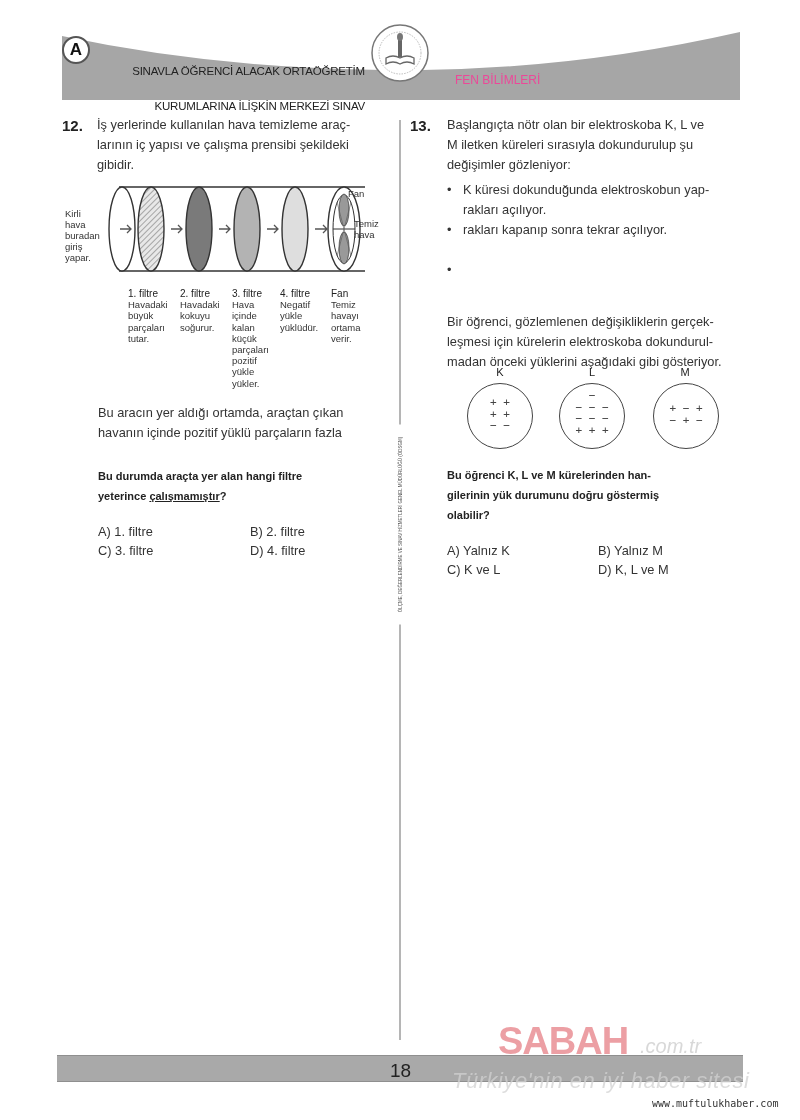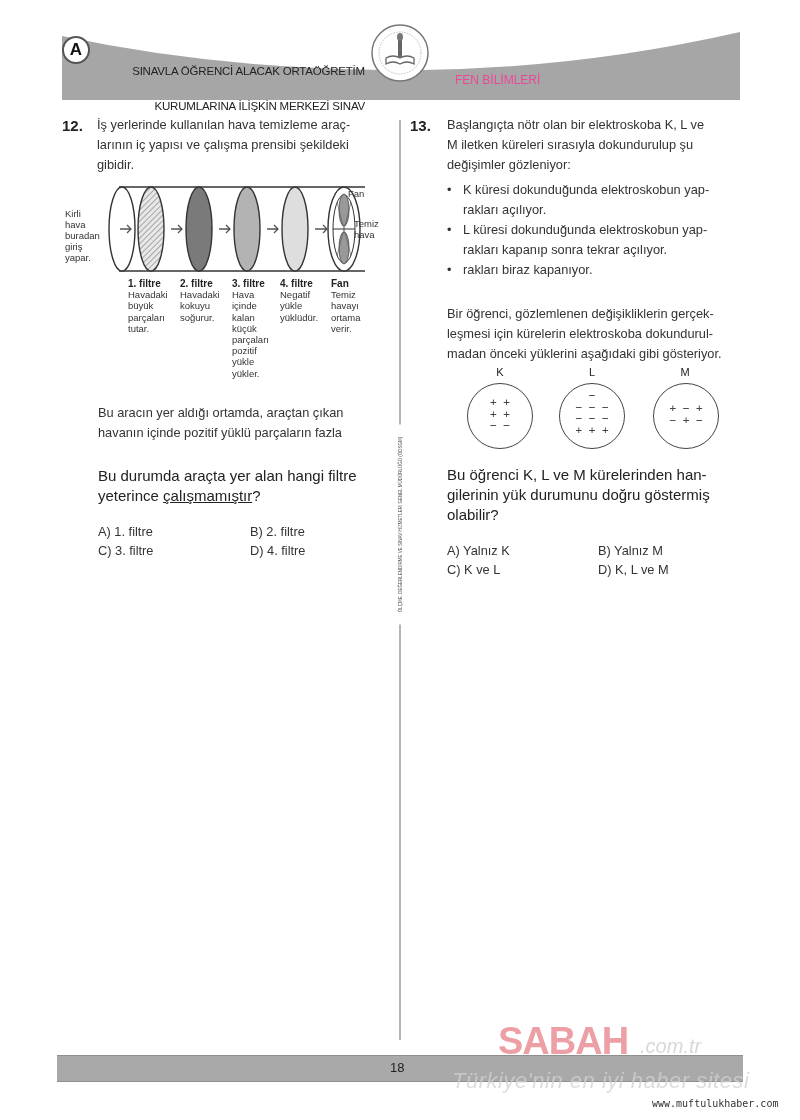--- a/index.html
+++ b/index.html
@@ -16,47 +16,47 @@
   .hdr-subject { left:455px; top:73px; font-size:12px; font-weight:normal; color:#ec4899; }
   .logo { left:370px; top:22px; width:60px; height:62px; }
 
   
   .col-divider { left:399px; top:120px; width:2px; height:920px; background:#b5b5b5; }
   .vertical-label { left:300px; top:520px; width:200px; transform:rotate(-90deg); transform-origin:center;
                     font-size:4.5px; color:#555; text-align:center; white-space:nowrap; background:#fff; padding:2px 0; }
 
   .qnum { font-size:15px; font-weight:bold; color:#222; }
   .body-text { font-size:12.8px; line-height:20px; color:#333; }
-  .bold-text { font-size:15px; line-height:20px; font-weight:normal; color:#222; }
+  .bold-text { font-size:11px; line-height:20px; font-weight:bold; color:#222; }
 
   
   .q12-num { left:62px; top:117px; }
   .q12-stem { left:97px; top:115px; width:285px; }
   .diagram { left:65px; top:182px; width:330px; height:100px; }
   .side-label { font-size:9.5px; line-height:11px; color:#333; }
   .filter-col { top:278px; font-size:9.5px; line-height:11.2px; color:#333; width:52px; }
-  .filter-col .ttl { font-weight:bold; font-size:10px; color:#222; }
+  .filter-col .ttl { font-weight:normal; font-size:10px; color:#222;margin-top:10px; }
   .q12-para { left:98px; top:403px; width:290px; }
   .q12-ask { left:98px; top:466px; width:290px; }
   .underline { text-decoration:underline; }
   .opt { font-size:12.8px; line-height:19px; color:#333; }
 
   
   .q13-num { left:410px; top:117px; }
   .q13-stem { left:447px; top:115px; width:300px; }
   .bullet { font-size:12.8px; line-height:20px; color:#333; width:285px; }
   .bullet .dot { position:absolute; left:-16px; top:0; }
   .sphere-lbl { font-size:11px; color:#222; text-align:center; width:20px; }
   .sphere { width:64px; height:64px; border:1.6px solid #444; border-radius:50%; }
   .charges { font-family:"DejaVu Sans Mono", monospace; font-size:11px; line-height:11.5px; color:#444;
              text-align:center; width:64px; }
 
   
   .footer-bar { left:57px; top:1055px; width:686px; height:25px; background:#a9a9a9; border-top:1px solid #8f8f8f; border-bottom:1px solid #8f8f8f; }
-  .page-num { left:390px; top:1060px; font-size:13px; color:#222; }
+  .page-num { left:390px; top:1060px; font-size:19px; color:#222; }
   .wm-logo { left:498px; top:1020px; font-size:38px; font-weight:bold; color:rgba(220,80,90,0.55); letter-spacing:-1px; }
   .wm-domain { left:640px; top:1035px; font-size:20px; font-style:italic; color:rgba(200,200,200,0.7); }
   .wm-slogan { left:452px; top:1068px; font-size:22px; font-style:italic; color:rgba(210,210,210,0.75); letter-spacing:0.5px; }
   .wm-url { left:652px; top:1098px; font-family:"DejaVu Sans Mono", monospace; font-size:10px; color:#333; }
 </style>
 </head>
 <body>
 
 <div class="abs header-band">
   <svg width="678" height="70" viewBox="0 0 678 70">
@@ -199,29 +199,27 @@
   <div>değişimler gözleniyor:</div>
 </div>
 
 <div class="abs bullet" style="left:463px;top:180px;">
   <span class="dot">•</span>
   <div>K küresi dokunduğunda elektroskobun yap-</div>
   <div>rakları açılıyor.</div>
 </div>
 <div class="abs bullet" style="left:463px;top:220px;">
   <span class="dot">•</span>
-  <div>L küresi dokunduğunda elektroskobun yap-</div>
   <div>rakları kapanıp sonra tekrar açılıyor.</div>
 </div>
 <div class="abs bullet" style="left:463px;top:260px;">
   <span class="dot">•</span>
-  <div>rakları biraz kapanıyor.</div>
-</div>
-
-<div class="abs body-text" style="left:447px;top:304px;width:300px;">
+</div>
+
+<div class="abs body-text" style="left:447px;top:312px;width:300px;">
   <div>Bir öğrenci, gözlemlenen değişikliklerin gerçek-</div>
   <div>leşmesi için kürelerin elektroskoba dokundurul-</div>
   <div>madan önceki yüklerini aşağıdaki gibi gösteriyor.</div>
 </div>
 
 <div class="abs sphere-lbl" style="left:490px;top:366px;">K</div>
 <div class="abs sphere" style="left:467px;top:383px;"></div>
 <div class="abs charges" style="left:468px;top:397px;">
   <div>+ +</div>
   <div>+ +</div>

